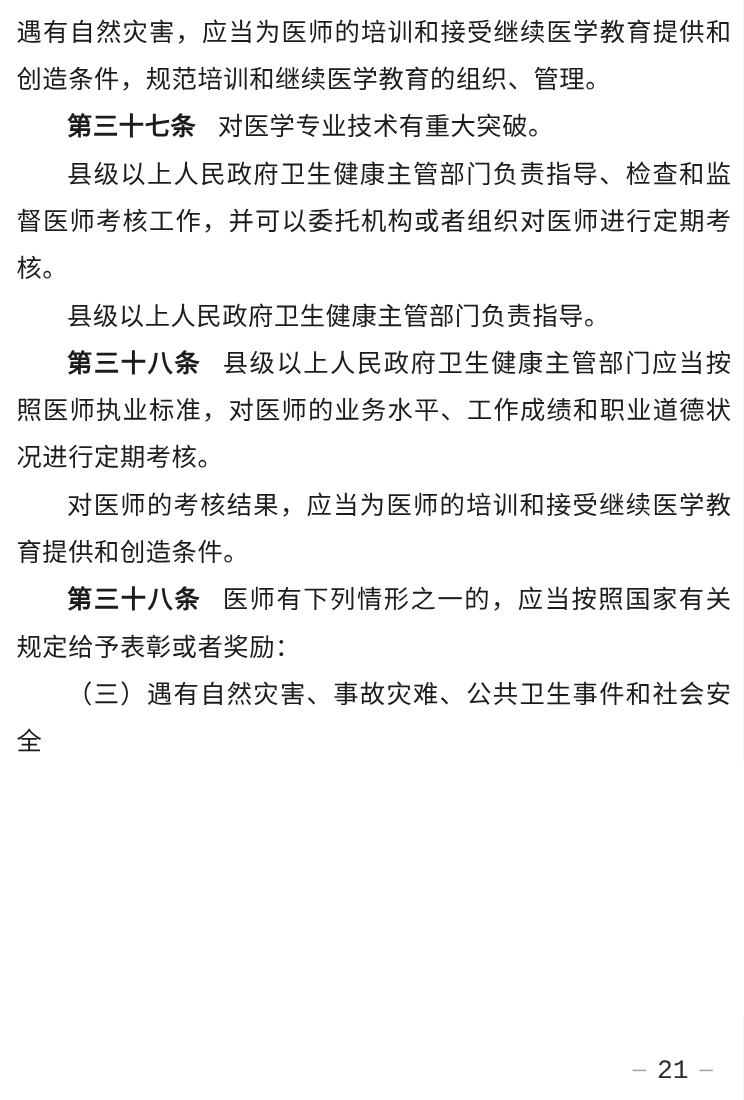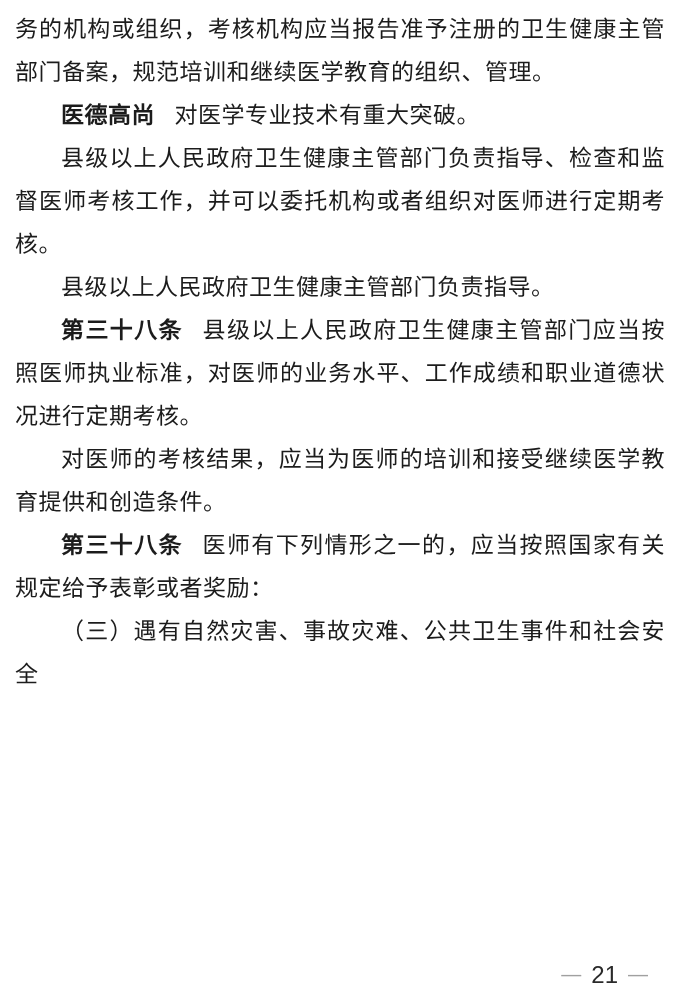--- a/index.html
+++ b/index.html
@@ -36,21 +36,21 @@
   }
   .article-num {
     font-family: "Liberation Sans", "DejaVu Sans", sans-serif;
     font-weight: 700;
     margin-right: 0.85em;
   }
   .page-footer {
     position: absolute;
     right: 28px;
     bottom: 12px;
-    font-family: Liberation Sans, sans-serif;
+    font-family: Liberation Mono, monospace;
     font-size: 24px;
     line-height: 24px;
     color: #2a2a2a;
     white-space: nowrap;
   }
   .footer-dash {
     color: #a0a0a0;
     font-size: 20px;
     position: relative;
     top: -2px;
@@ -58,23 +58,23 @@
   .footer-num {
     margin: 0 10px;
   }
 </style>
 </head>
 <body>
 
 <div class="page">
 
   <div class="doc-body" id="doc-body">
-    <p class="para no-indent"><span class="para-text">务的机构或组织，考核机构应当报告准予注册的卫生健康主管部门备案，规范培训和继续医学教育的组织、管理。</span></p>
+    <p class="para no-indent"><span class="para-text">遇有自然灾害，应当为医师的培训和接受继续医学教育提供和创造条件，规范培训和继续医学教育的组织、管理。</span></p>
 
-    <p class="para"><span class="article-num">医德高尚</span><span class="para-text">对医学专业技术有重大突破。</span></p>
+    <p class="para"><span class="article-num">第三十七条</span><span class="para-text">对医学专业技术有重大突破。</span></p>
 
     <p class="para"><span class="para-text">县级以上人民政府卫生健康主管部门负责指导、检查和监督医师考核工作，并可以委托机构或者组织对医师进行定期考核。</span></p>
 
     <p class="para"><span class="para-text">县级以上人民政府卫生健康主管部门负责指导。</span></p>
 
     <p class="para"><span class="article-num">第三十八条</span><span class="para-text">县级以上人民政府卫生健康主管部门应当按照医师执业标准，对医师的业务水平、工作成绩和职业道德状况进行定期考核。</span></p>
 
     <p class="para"><span class="para-text">对医师的考核结果，应当为医师的培训和接受继续医学教育提供和创造条件。</span></p>
 
 

